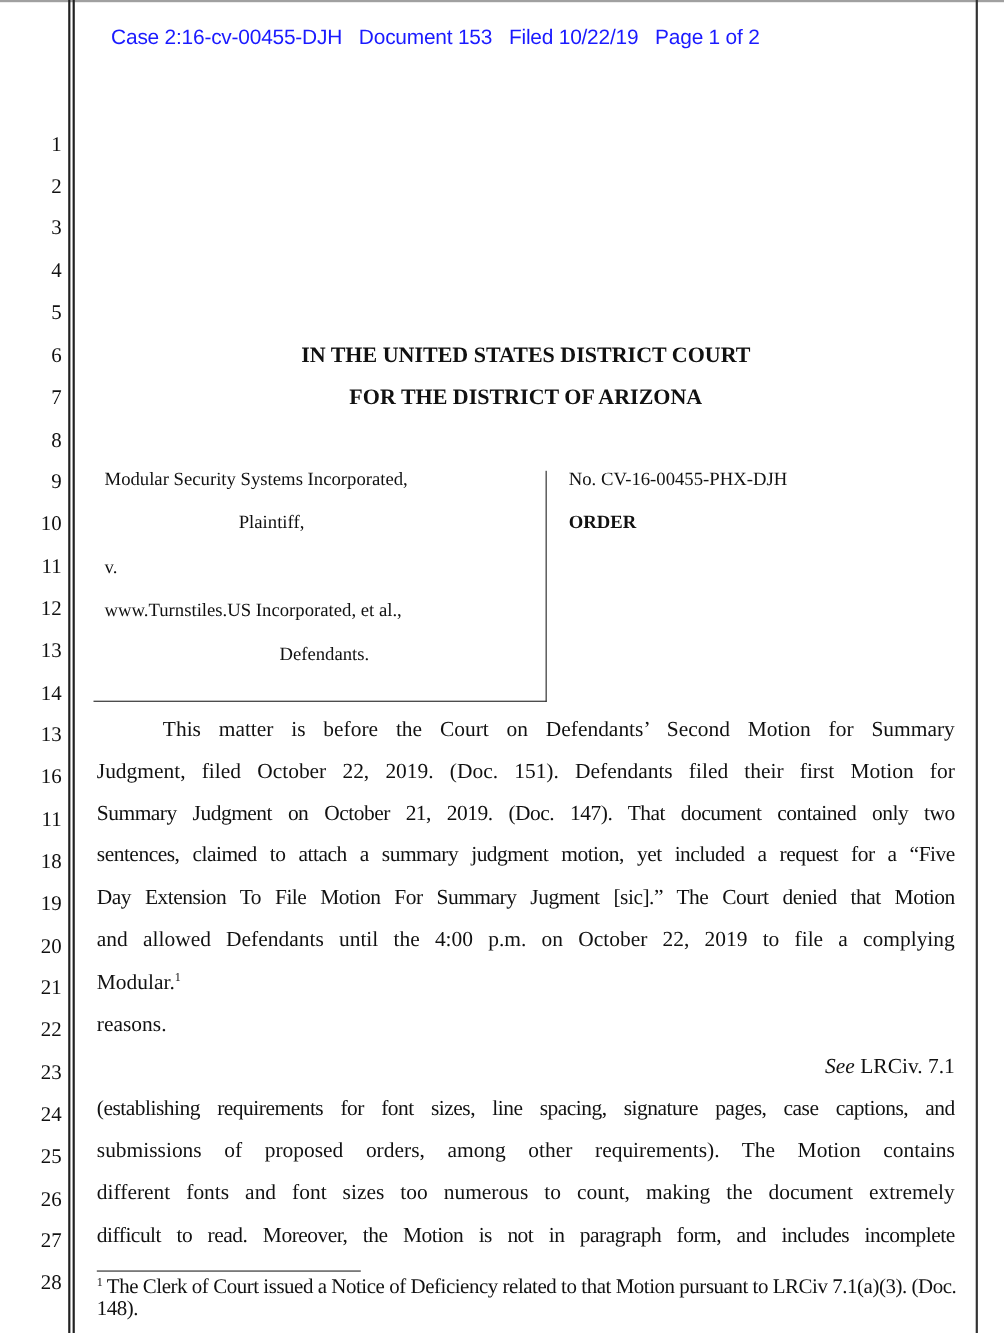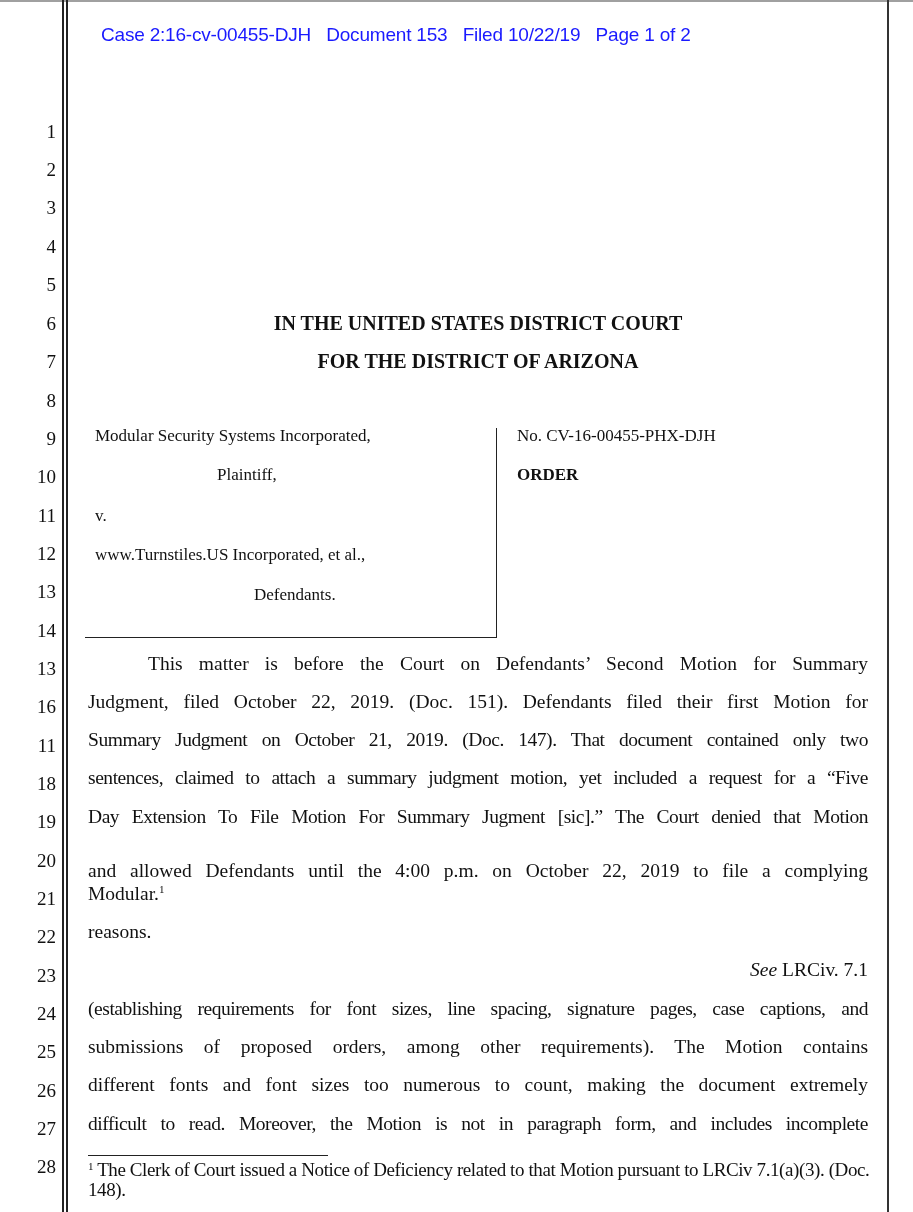--- a/index.html
+++ b/index.html
@@ -76,21 +76,21 @@
 <div class="caption-vline"></div>
 <div class="caption-hline"></div>
 <div class="caption-text" style="left:517px; top:426px;">No. CV-16-00455-PHX-DJH</div>
 <div class="caption-text" style="left:517px; top:465px; font-weight:bold;">ORDER</div>
 
 <div class="body-line indent" style="top:653px;">This matter is before the Court on Defendants’ Second Motion for Summary</div>
 <div class="body-line" style="top:691px;">Judgment, filed October 22, 2019.  (Doc. 151).  Defendants filed their first Motion for</div>
 <div class="body-line condensed" style="top:729px;">Summary Judgment on October 21, 2019.  (Doc. 147).  That document contained only two</div>
 <div class="body-line condensed" style="top:767px;">sentences, claimed to attach a summary judgment motion, yet included a request for a “Five</div>
 <div class="body-line condensed" style="top:806px;">Day Extension To File Motion For Summary Jugment [sic].”  The Court denied that Motion</div>
-<div class="body-line" style="top:844px;margin-top:16px;">and allowed Defendants until the 4:00 p.m. on October 22, 2019 to file a complying</div>
+<div class="body-line" style="top:844px;">and allowed Defendants until the 4:00 p.m. on October 22, 2019 to file a complying</div>
 <div class="body-line" style="top:883px; display:flex; justify-content:space-between; text-align-last:auto;">
     <span><span>Modular.</span><sup>1</sup></span>
   </div>
 <div class="body-line last" style="top:921px;">reasons.</div>
 <div class="body-line indent last" style="top:959px; display:flex; text-align-last:auto;">
     <span style="flex:1;"></span>
     <i>See</i>
     <span style="margin-left:5px;">LRCiv. 7.1</span>
   </div>
 <div class="body-line condensed" style="top:998px;">(establishing requirements for font sizes, line spacing, signature pages, case captions, and</div>

